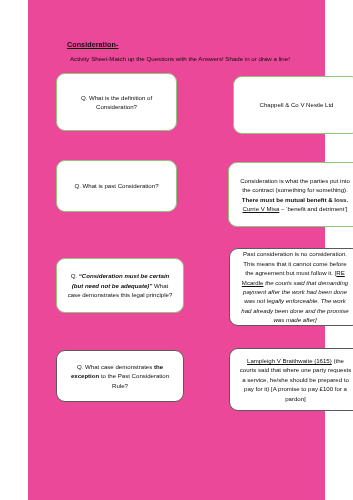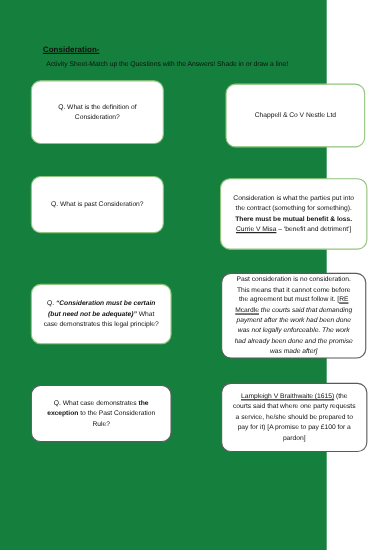--- a/index.html
+++ b/index.html
@@ -13,21 +13,22 @@
     height: 500px;
     font-family: "Liberation Sans", sans-serif;
     color: #0f0f0f;
     overflow: hidden;
     position: relative;
   }
   .page {
     position: relative;
     width: 297px;
     height: 500px;
-    background: #15803d;
+    background: #ec4899;
+    margin-left: 28px;
   }
   .doc-title {
     position: absolute;
     left: 39px;
     top: 40px;
     font-size: 7.2px;
     font-weight: bold;
     text-decoration: underline;
     letter-spacing: 0.05px;
     white-space: nowrap;

